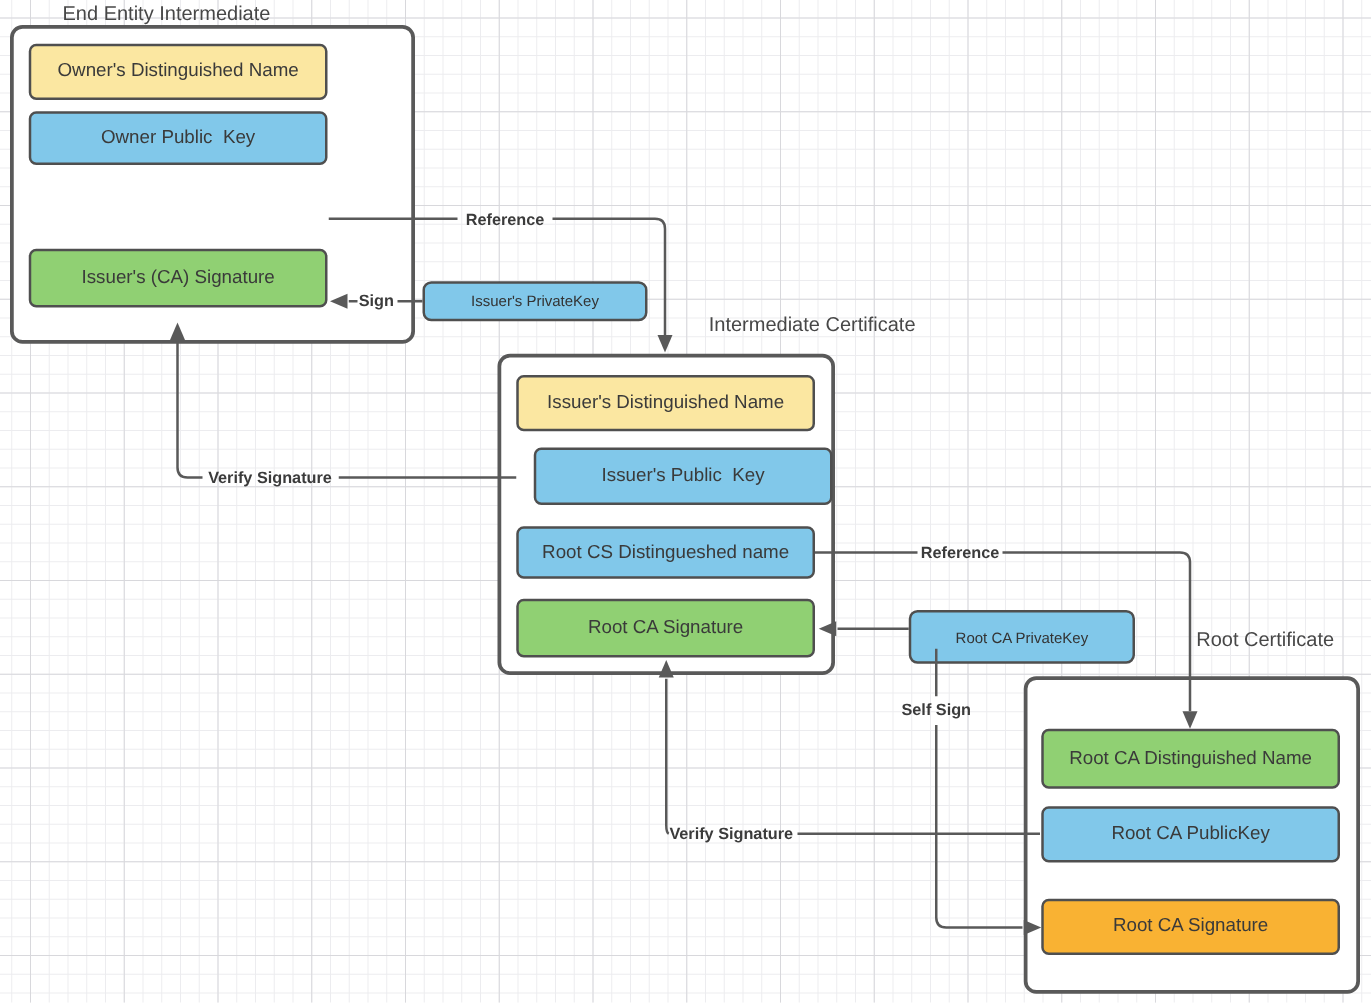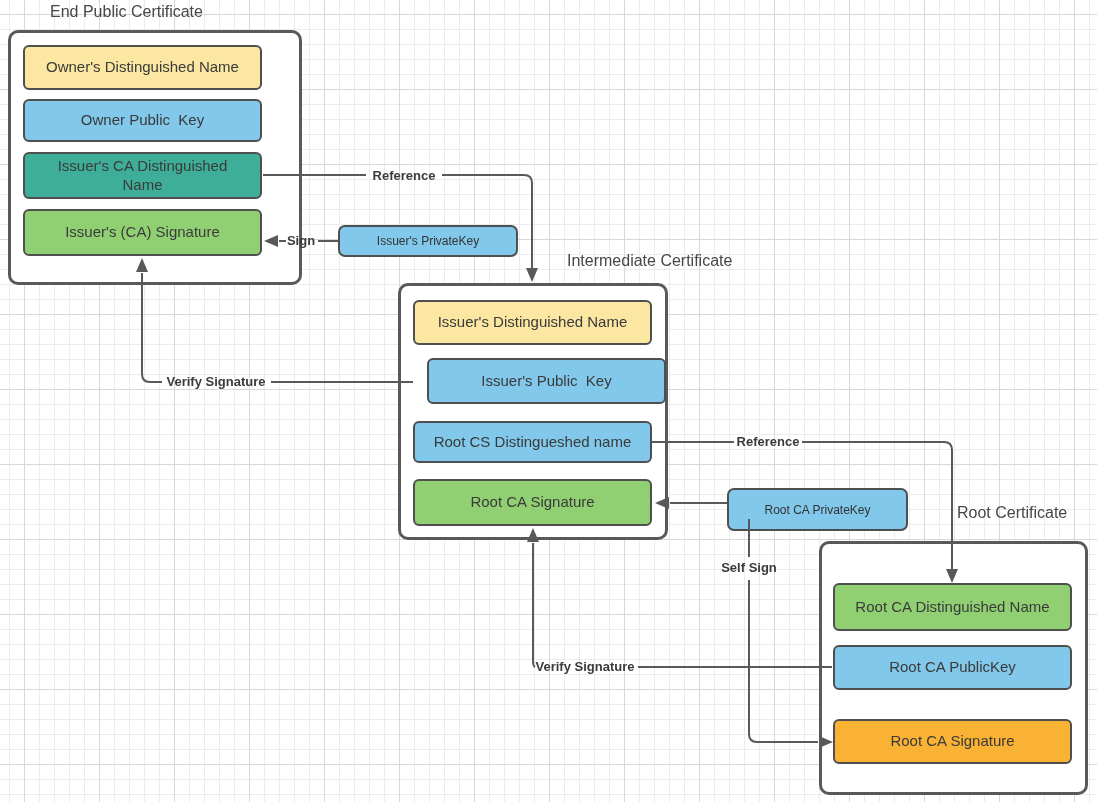--- a/index.html
+++ b/index.html
@@ -65,28 +65,27 @@
     font-family:"Liberation Sans",sans-serif;
     font-size:13px;font-weight:bold;
     fill:#3b3b3b;text-anchor:middle;
   }
 </style>
 </head>
 <body>
 
 <div class="canvas">
 
-  <div class="cert-title" style="left:50px;top:3px;">End Public Certificate</div>
+  <div class="cert-title" style="left:50px;top:3px;">End Entity Intermediate</div>
   <div class="cert-title" style="left:567px;top:252px;">Intermediate Certificate</div>
   <div class="cert-title" style="left:957px;top:504px;">Root Certificate</div>
 
-  <div class="cert" style="left:8px;top:30px;width:294px;height:255px;text-decoration:underline;">
+  <div class="cert" style="left:8px;top:20px;width:324px;height:255px;text-decoration:underline;">
     <div class="field fill-yellow" style="left:12px;top:12px;width:239px;height:45px;">Owner's Distinguished Name</div>
     <div class="field fill-blue" style="left:12px;top:66px;width:239px;height:43px;">Owner Public  Key</div>
-    <div class="field fill-teal narrow" style="left:12px;top:119px;width:239px;height:47px;">Issuer's CA Distinguished Name</div>
     <div class="field fill-green" style="left:12px;top:176px;width:239px;height:47px;">Issuer's (CA) Signature</div>
   </div>
 
   <div class="cert" style="left:398px;top:283px;width:270px;height:257px;">
     <div class="field fill-yellow" style="left:12px;top:14px;width:239px;height:45px;">Issuer's Distinguished Name</div>
     <div class="field fill-blue" style="left:12px;top:72px;width:239px;height:46px;margin-left:14px;">Issuer's Public  Key</div>
     <div class="field fill-blue" style="left:12px;top:135px;width:239px;height:42px;">Root CS Distingueshed name</div>
     <div class="field fill-green" style="left:12px;top:193px;width:239px;height:47px;">Root CA Signature</div>
   </div>
 

